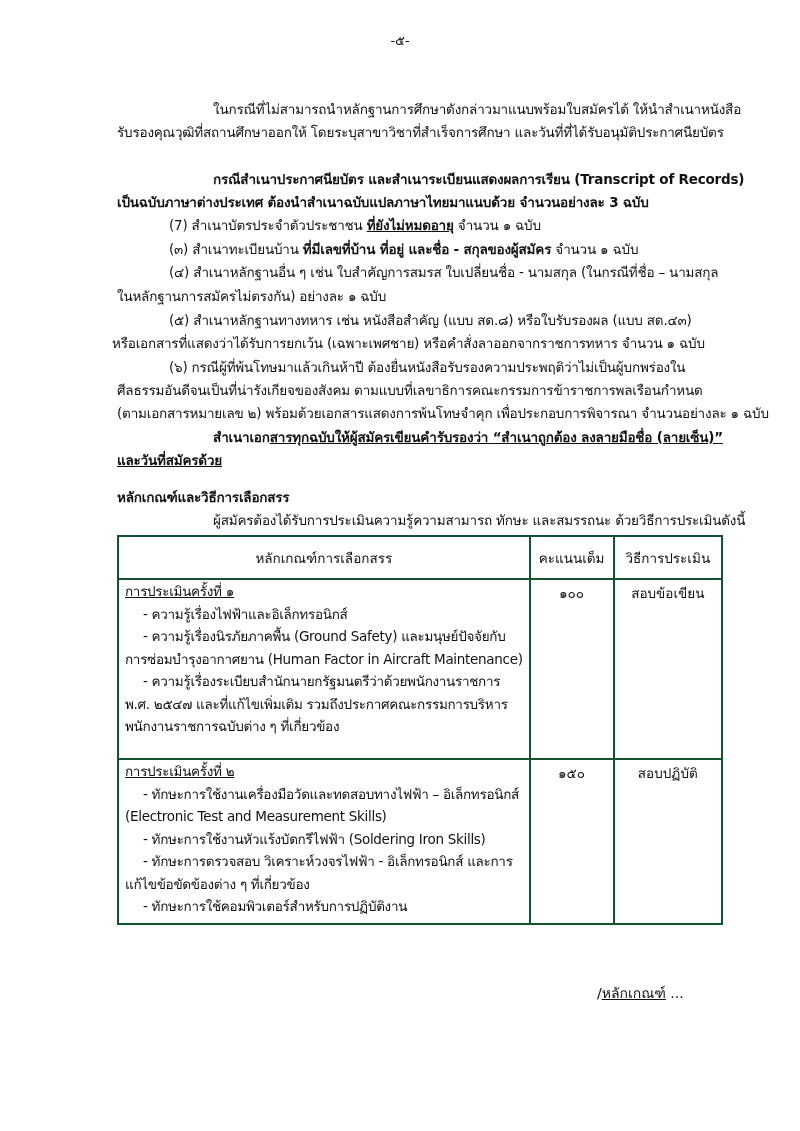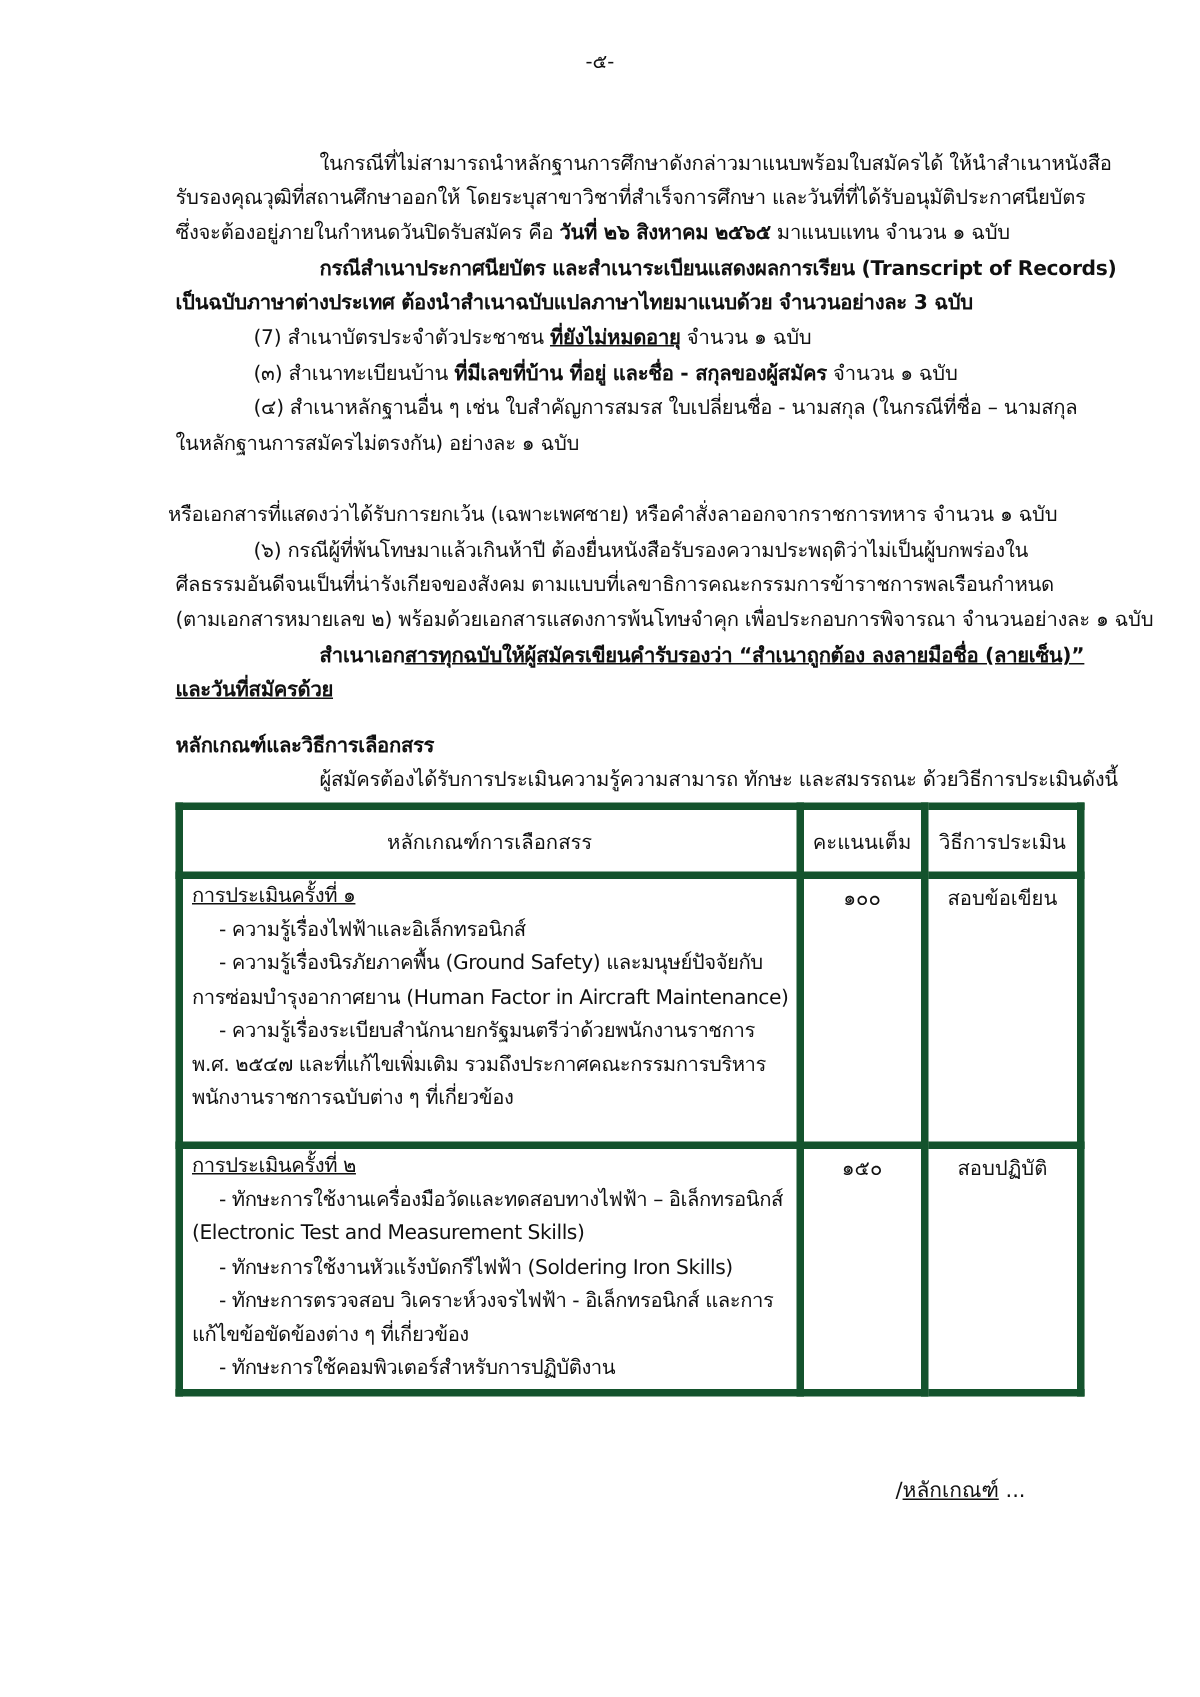--- a/index.html
+++ b/index.html
@@ -4,57 +4,55 @@
   <style>
     html, body { margin: 0; padding: 0; background: #ffffff; }
     body { width: 800px; height: 1131px; position: relative; overflow: hidden;
            font-family: "DejaVu Sans", "Liberation Sans", sans-serif; color: #111; }
     .page { position: absolute; left: 0; top: 0; width: 800px; height: 1131px; background: #fff; }
     .line { position: absolute; white-space: nowrap; font-size: 13.5px; line-height: 18px; letter-spacing: -0.2px; }
     .b { font-weight: bold; }
     .u { text-decoration: underline; }
     .page-num { position: absolute; top: 30px; left: 0; width: 800px; text-align: center; font-size: 13px; }
     table.crit { position: absolute; left: 117px; top: 535px; width: 606px; border-collapse: collapse; font-size: 13.5px; }
-    table.crit td, table.crit th { border: 5px solid #14532d; padding: 0; vertical-align: top; }
+    table.crit td, table.crit th { border: 2px solid #14532d; padding: 0; vertical-align: top; }
     table.crit th { font-weight: normal; height: 41px; vertical-align: middle; text-align: center; }
     .c1 { width: 410px; }
     .c2 { width: 85px; text-align: center; }
     .c3 { width: 111px; text-align: center; }
     .cell-line { display: block; white-space: nowrap; line-height: 22.5px; padding-left: 6px; letter-spacing: -0.3px; }
     .cell-line.indent { padding-left: 24px; }
     .val { display: block; line-height: 22.5px; padding-top: 2px; }
     .footer-next { position: absolute; left: 597px; top: 982px; font-size: 14px; }
   </style>
 </head>
 <body>
 
 <div class="page">
 
   <div class="page-num">-๕-</div>
 
   <div class="line" style="left:213px; top:100px;">ในกรณีที่ไม่สามารถนำหลักฐานการศึกษาดังกล่าวมาแนบพร้อมใบสมัครได้ ให้นำสำเนาหนังสือ</div>
   <div class="line" style="left:117px; top:123px;">รับรองคุณวุฒิที่สถานศึกษาออกให้ โดยระบุสาขาวิชาที่สำเร็จการศึกษา และวันที่ที่ได้รับอนุมัติประกาศนียบัตร</div>
-  <div class="line" style="left:117px; top:146px;">
-    <span>ซึ่งจะต้องอยู่ภายในกำหนดวันปิดรับสมัคร คือ </span><span class="b">วันที่ ๒๖ สิงหาคม ๒๕๖๕</span><span> มาแนบแทน จำนวน ๑ ฉบับ</span>
-  </div>
 
   <div class="line b" style="left:213px; top:170px;">กรณีสำเนาประกาศนียบัตร และสำเนาระเบียนแสดงผลการเรียน (Transcript of Records)</div>
   <div class="line b" style="left:117px; top:193px;">เป็นฉบับภาษาต่างประเทศ ต้องนำสำเนาฉบับแปลภาษาไทยมาแนบด้วย จำนวนอย่างละ 3 ฉบับ</div>
 
   <div class="line" style="left:169px; top:216px;">
     <span>(7)  สำเนาบัตรประจำตัวประชาชน </span><span class="b u">ที่ยังไม่หมดอายุ</span><span> จำนวน ๑ ฉบับ</span>
   </div>
 
   <div class="line" style="left:169px; top:240px;">
     <span>(๓)  สำเนาทะเบียนบ้าน </span><span class="b">ที่มีเลขที่บ้าน ที่อยู่ และชื่อ - สกุลของผู้สมัคร</span><span>  จำนวน ๑ ฉบับ</span>
   </div>
 
   <div class="line" style="left:169px; top:263px;">(๔)  สำเนาหลักฐานอื่น ๆ เช่น ใบสำคัญการสมรส ใบเปลี่ยนชื่อ - นามสกุล (ในกรณีที่ชื่อ – นามสกุล</div>
   <div class="line" style="left:117px; top:287px;">ในหลักฐานการสมัครไม่ตรงกัน) อย่างละ ๑ ฉบับ</div>
 
+  <div class="line" style="left:169px; top:311px;">(๕)  สำเนาหลักฐานทางทหาร เช่น หนังสือสำคัญ (แบบ สด.๘) หรือใบรับรองผล (แบบ สด.๔๓)</div>
   <div class="line" style="left:112px; top:334px;">หรือเอกสารที่แสดงว่าได้รับการยกเว้น (เฉพาะเพศชาย) หรือคำสั่งลาออกจากราชการทหาร จำนวน ๑ ฉบับ</div>
 
   <div class="line" style="left:169px; top:358px;">(๖)  กรณีผู้ที่พ้นโทษมาแล้วเกินห้าปี ต้องยื่นหนังสือรับรองความประพฤติว่าไม่เป็นผู้บกพร่องใน</div>
   <div class="line" style="left:117px; top:381px;">ศีลธรรมอันดีจนเป็นที่น่ารังเกียจของสังคม ตามแบบที่เลขาธิการคณะกรรมการข้าราชการพลเรือนกำหนด</div>
   <div class="line" style="left:117px; top:404px;">(ตามเอกสารหมายเลข ๒) พร้อมด้วยเอกสารแสดงการพ้นโทษจำคุก เพื่อประกอบการพิจารณา จำนวนอย่างละ ๑ ฉบับ</div>
 
   <div class="line b" style="left:213px; top:428px;">
     <span>สำเนาเอก</span><span class="u">สารทุกฉบับให้ผู้สมัครเขียนคำรับรองว่า “สำเนาถูกต้อง ลงลายมือชื่อ (ลายเซ็น)”</span>
   </div>
   <div class="line b u" style="left:117px; top:451px;">และวันที่สมัครด้วย</div>

